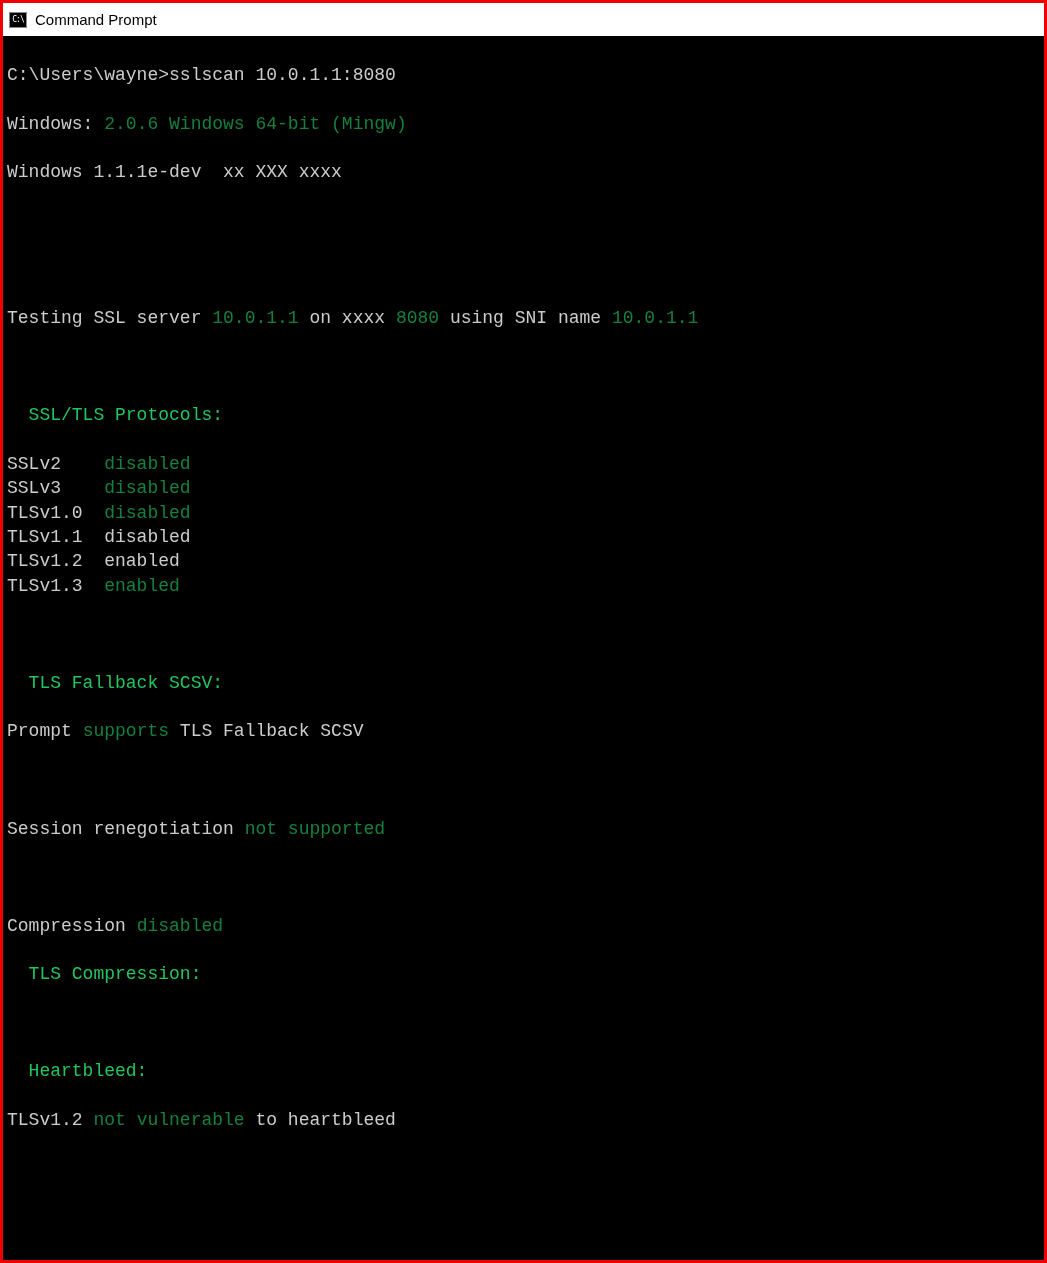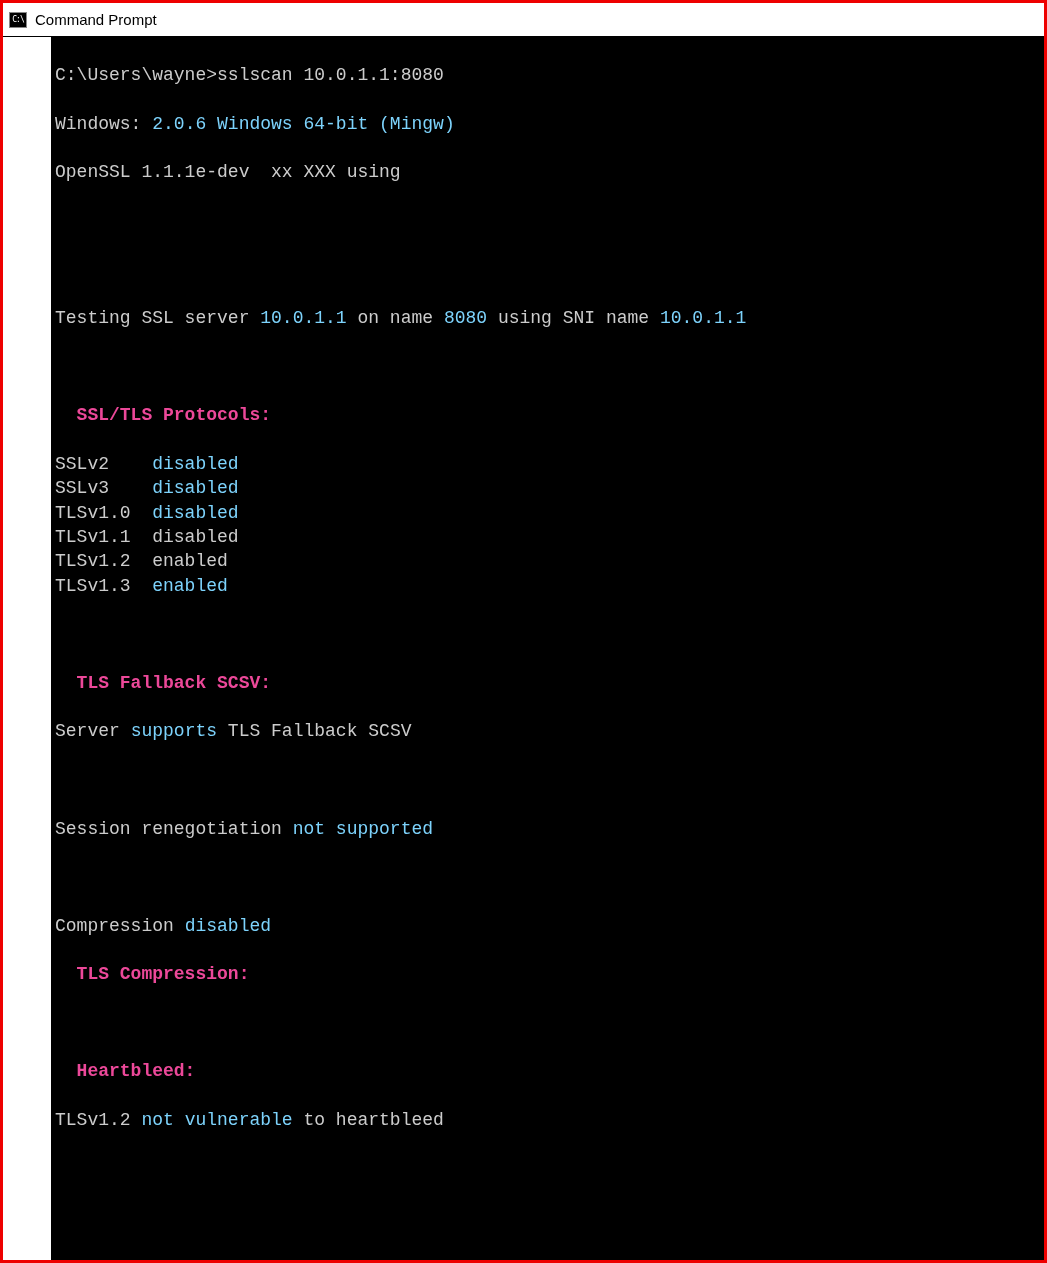--- a/index.html
+++ b/index.html
@@ -38,48 +38,47 @@
       font-family: monospace;
       letter-spacing: -1px;
     }
     .console {
       background: #000;
       padding: 2px 4px;
       height: calc(100% - 34px);
       line-height: 1.35;
       white-space: pre;
       overflow: hidden;
-      margin-left: 48px;
     }
     .white { color: #ccc; }
-    .green { color: #7dd3fc; }
-    .boldhdr { color: #ec4899; font-weight: bold; }
+    .green { color: #15803d; }
+    .boldhdr { color: #22c55e; font-weight: normal; }
     .line { display: block; }
   </style>
 </head>
 <body>
 
 <div class="titlebar">
   <div class="titlebar-icon">C:\</div>
   <span>Command Prompt</span>
 </div>
 
 <div class="console">
 <span class="line"><span class="white">C:\Users\wayne&gt;</span><span class="white">sslscan 10.0.1.1:8080</span></span>
 <span class="line"><span class="white">Windows:</span> <span class="green">2.0.6 Windows 64-bit (Mingw)</span></span>
-<span class="line white">OpenSSL 1.1.1e-dev  xx XXX using</span>
+<span class="line white">Windows 1.1.1e-dev  xx XXX xxxx</span>
 <span class="line">&nbsp;</span>
 <span class="line">&nbsp;</span>
-<span class="line"><span class="white">Testing SSL server </span><span class="green">10.0.1.1</span><span class="white"> on name </span><span class="green">8080</span><span class="white"> using SNI name </span><span class="green">10.0.1.1</span></span>
+<span class="line"><span class="white">Testing SSL server </span><span class="green">10.0.1.1</span><span class="white"> on xxxx </span><span class="green">8080</span><span class="white"> using SNI name </span><span class="green">10.0.1.1</span></span>
 <span class="line">&nbsp;</span>
 <span class="line boldhdr">  SSL/TLS Protocols:</span>
 <div id="protocols"><span class="line"><span class="white">SSLv2    </span><span class="green">disabled</span></span><span class="line"><span class="white">SSLv3    </span><span class="green">disabled</span></span><span class="line"><span class="white">TLSv1.0  </span><span class="green">disabled</span></span><span class="line"><span class="white">TLSv1.1  </span><span class="white">disabled</span></span><span class="line"><span class="white">TLSv1.2  </span><span class="white">enabled</span></span><span class="line"><span class="white">TLSv1.3  </span><span class="green">enabled</span></span></div>
 <span class="line">&nbsp;</span>
 <span class="line boldhdr">  TLS Fallback SCSV:</span>
-<span class="line"><span class="white">Server </span><span class="green">supports</span><span class="white"> TLS Fallback SCSV</span></span>
+<span class="line"><span class="white">Prompt </span><span class="green">supports</span><span class="white"> TLS Fallback SCSV</span></span>
 <span class="line">&nbsp;</span>
 <span class="line"><span class="white">Session renegotiation </span><span class="green">not supported</span></span>
 <span class="line">&nbsp;</span>
 <span class="line"><span class="white">Compression </span><span class="green">disabled</span></span>
 <span class="line boldhdr">  TLS Compression:</span>
 <span class="line">&nbsp;</span>
 <span class="line boldhdr">  Heartbleed:</span>
 <div id="hb"><span class="line"><span class="white">TLSv1.2 </span><span class="green">not vulnerable</span><span class="white"> to heartbleed</span></span></div>
 
 

